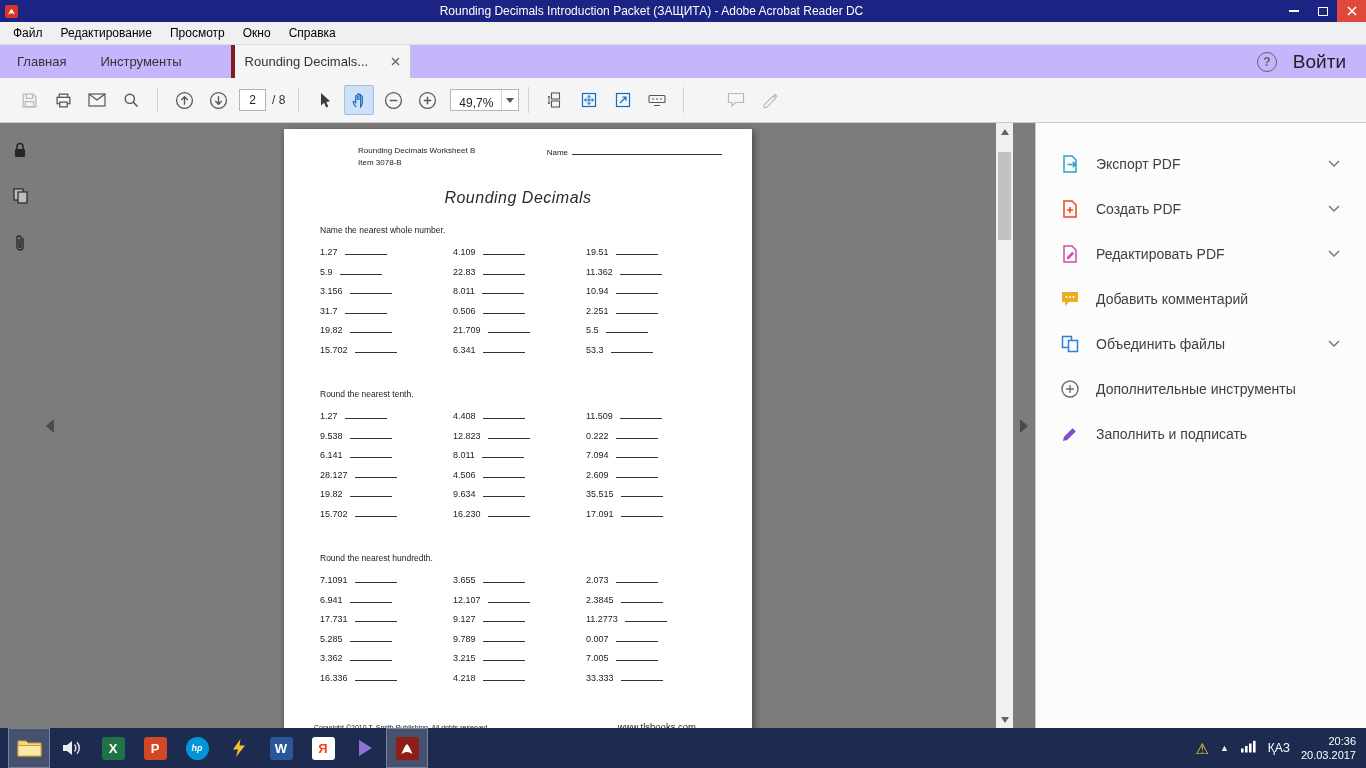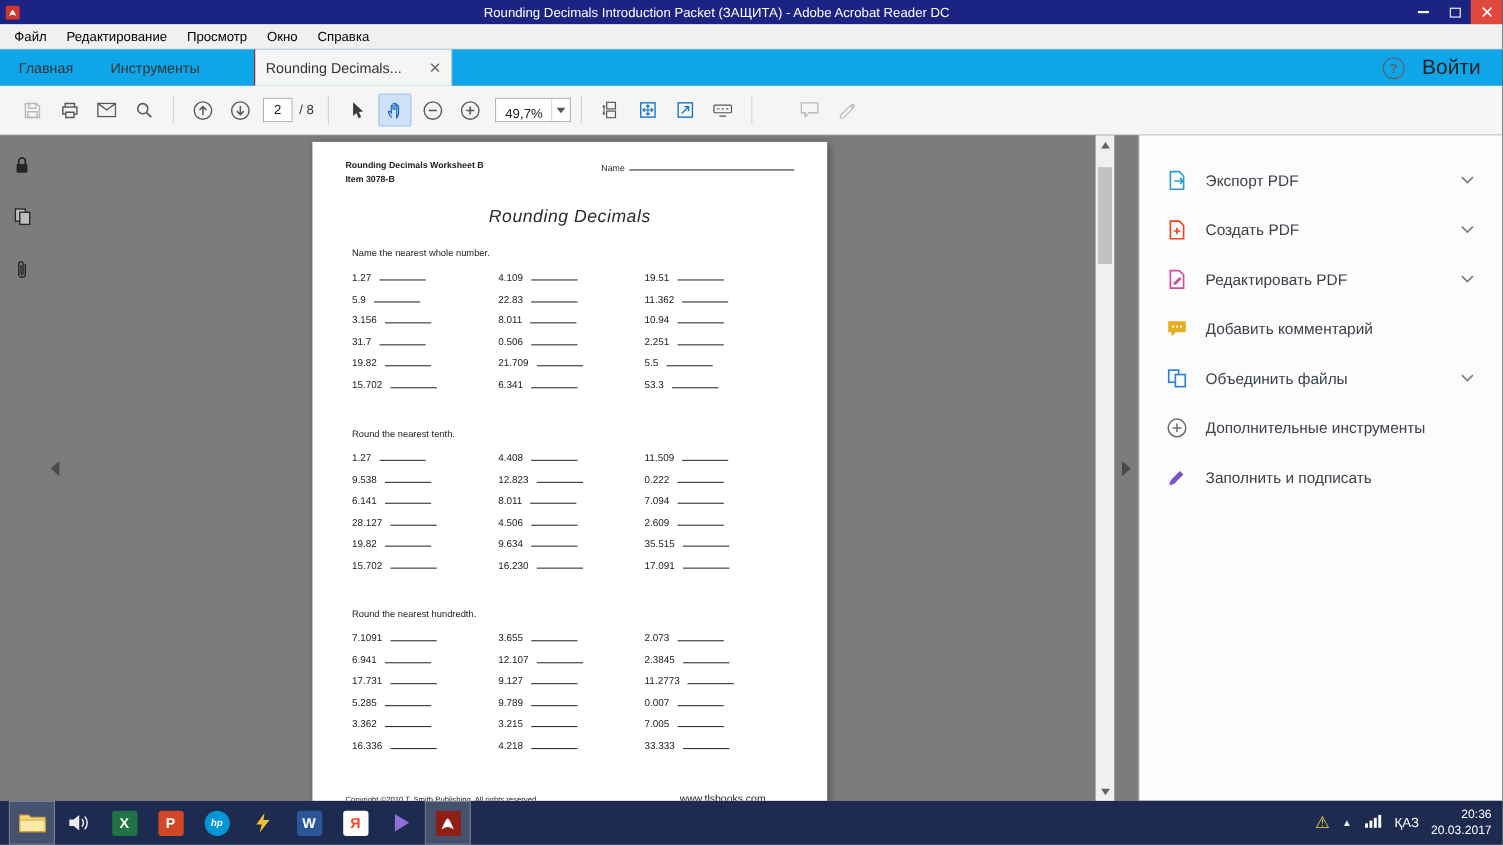--- a/index.html
+++ b/index.html
@@ -14,23 +14,23 @@
   .win-btn { width:29px; height:100%; display:flex; align-items:center; justify-content:center; }
   .win-btn.close { background:#e0483c; }
   .glyph-min { width:10px; height:2px; background:#fff; display:block; }
   .glyph-max { width:10px; height:9px; border:1.5px solid #fff; display:block; }
 
   
   .menubar { height:23px; background:#f0f0f0; border-bottom:1px solid #dcdcdc; display:flex; align-items:center; padding-left:4px; font-size:12px; color:#000; flex:0 0 auto; }
   .menu-item { padding:3px 9px; cursor:default; }
 
   
-  .tabbar { height:33px; background:#0ea5e9; display:flex; align-items:stretch; font-size:13px; color:#333; flex:0 0 auto; }
+  .tabbar { height:33px; background:#c4b5fd; display:flex; align-items:stretch; font-size:13px; color:#333; flex:0 0 auto; }
   .nav-tab { padding:0 17px; display:flex; align-items:center; }
-  .doc-tab { width:180px; margin-left:32px; background:#f5f5f5; border-left:1px solid #7f1d1d; border-right:1px solid #c6c6c6; display:flex; align-items:center; padding:0 10px; gap:8px; }
+  .doc-tab { width:180px; margin-left:32px; background:#f5f5f5; border-left:4px solid #7f1d1d; border-right:1px solid #c6c6c6; display:flex; align-items:center; padding:0 10px; gap:8px; }
   .doc-tab-label { flex:1; white-space:nowrap; overflow:hidden; }
   .tabbar-right { margin-left:auto; display:flex; align-items:center; gap:16px; padding-right:20px; }
   .help-circle { width:20px; height:20px; border:1.5px solid #5f6368; border-radius:50%; display:flex; align-items:center; justify-content:center; font-size:12px; font-weight:bold; color:#5f6368; }
   .help-circle::before { content:"?"; }
   .signin { font-size:19px; color:#222; }
 
   
   .toolbar { height:45px; background:#f5f5f5; border-bottom:1px solid #c9c9c9; display:flex; align-items:center; padding:0 12px; color:#565656; flex:0 0 auto; }
   .ticon { width:30px; height:30px; display:flex; align-items:center; justify-content:center; margin:0 2px; }
   .ticon.disabled { color:#b9b9b9; }
@@ -58,21 +58,21 @@
   .sb-btn { height:17px; display:flex; align-items:center; justify-content:center; }
   .tri-up { width:0; height:0; border-left:4px solid transparent; border-right:4px solid transparent; border-bottom:6px solid #636363; }
   .tri-down { width:0; height:0; border-left:4px solid transparent; border-right:4px solid transparent; border-top:6px solid #636363; }
   .sb-track { flex:1; position:relative; }
   .sb-thumb { position:absolute; top:12px; left:2px; right:2px; height:88px; background:#c2c2c2; }
   .collapse-strip { width:22px; display:flex; align-items:center; justify-content:center; flex:0 0 auto; }
   .arrow-right { width:0; height:0; border-top:7px solid transparent; border-bottom:7px solid transparent; border-left:8px solid #4a4a4a; display:block; cursor:pointer; }
 
   
   .ws-header { display:flex; justify-content:space-between; font-size:8px; }
-  .ws-header-left { font-weight:bold; line-height:1.5; }
+  .ws-header-left { font-weight:normal; line-height:1.5;margin-left:44px; }
   .ws-name { display:flex; align-items:baseline; gap:4px; margin-top:2px; }
   .name-line { display:inline-block; width:150px; height:8px; border-bottom:1px solid #333; }
   .ws-title { text-align:center; font-size:16px; color:#2b2b2b; margin-top:20px; letter-spacing:.5px;font-style:italic; }
   .ws-sections { margin-top:18px; padding-left:6px; }
   .ws-section { margin-bottom:26px; }
   .ws-instruction { font-size:8.5px; margin-bottom:11px; }
   .ws-grid { display:flex; }
   .ws-col { width:133px; }
   .ws-item { display:flex; align-items:baseline; height:19.5px; font-size:9px; }
   .ws-num { white-space:nowrap; }

